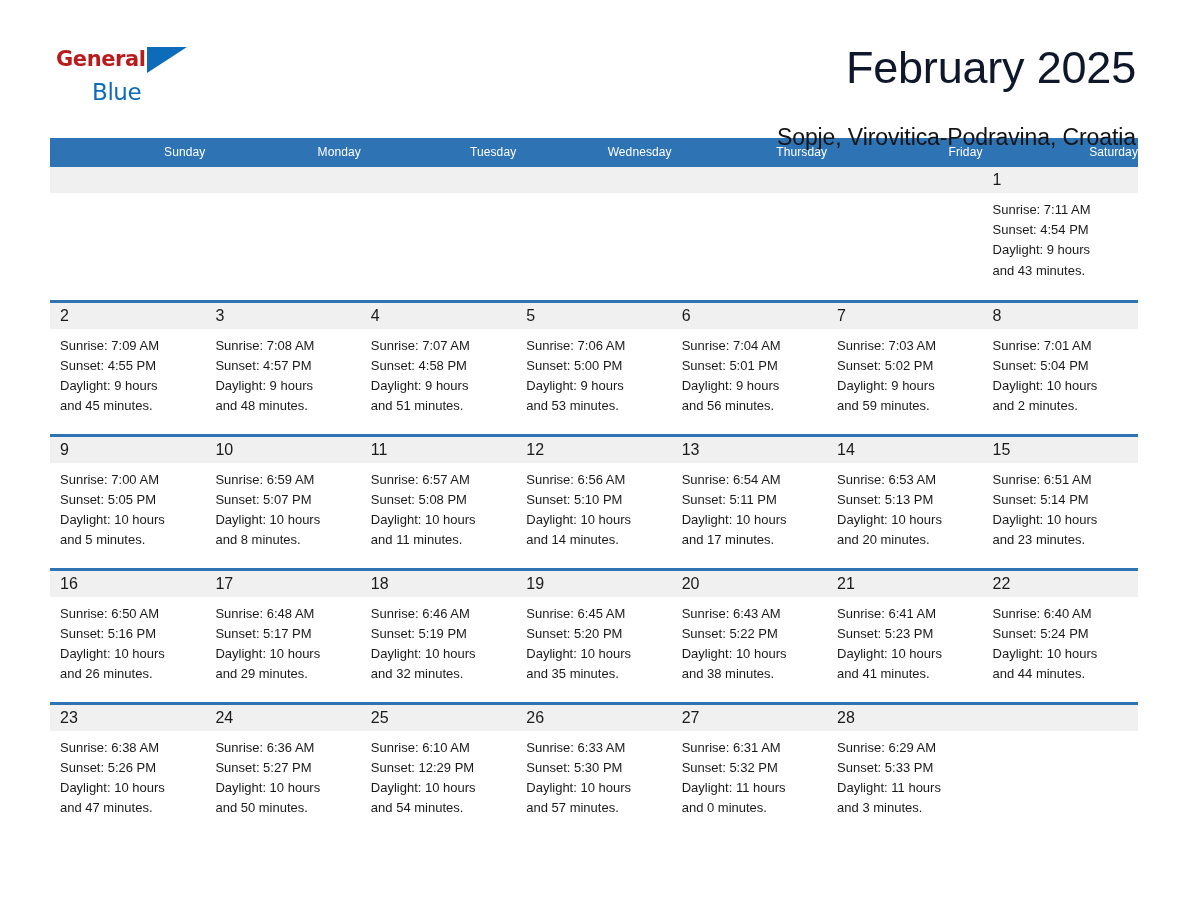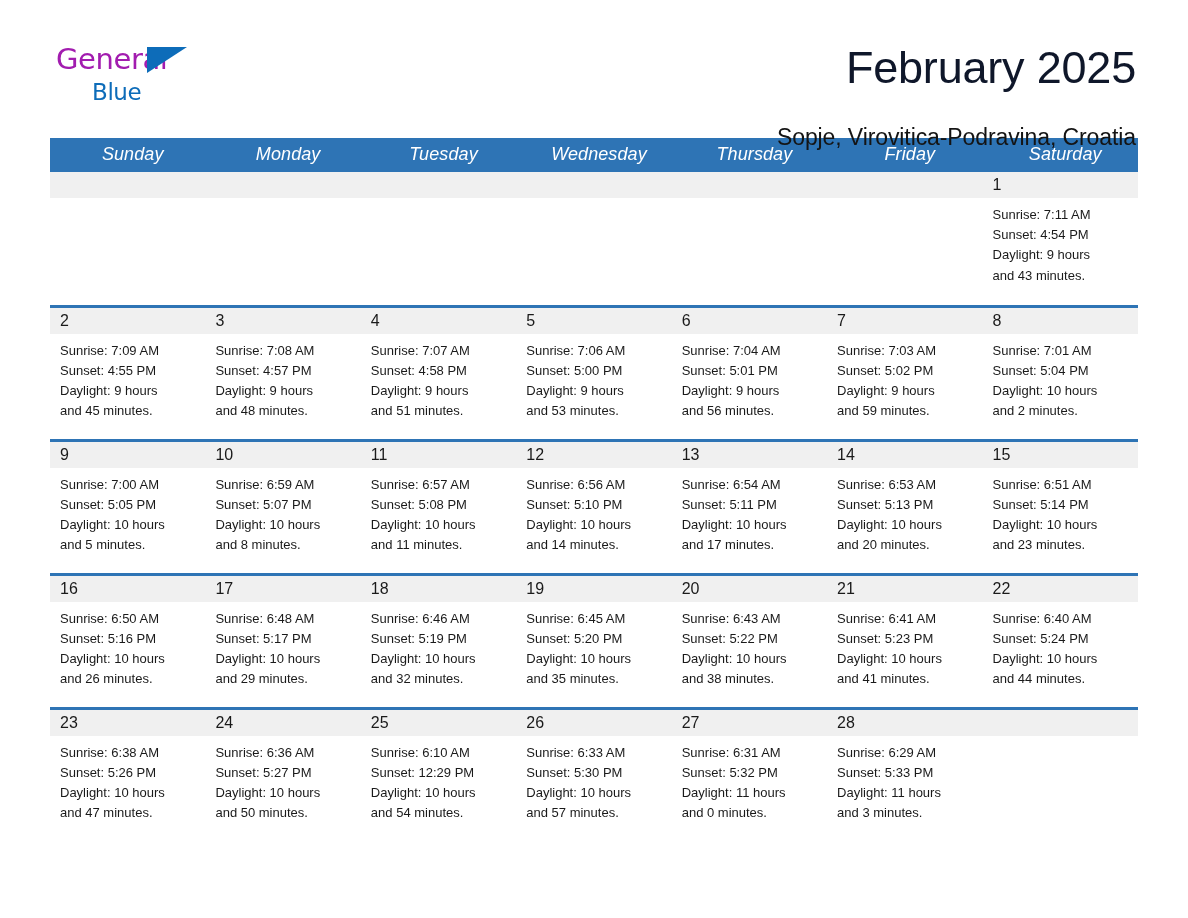--- a/index.html
+++ b/index.html
@@ -31,26 +31,26 @@
     height: 78px;
   }
   .logo {
     position: relative;
     width: 150px;
     height: 70px;
     flex: 0 0 auto;
     padding-left: 6px;
   }
   .logo-general {
-    font-size: 29px;
+    font-size: 21px;
     line-height: 34px;
     letter-spacing: -0.4px;
-    color: #a21caf;
+    color: #b91c1c;
     font-family: "DejaVu Sans", sans-serif;
-    font-weight: 400;
+    font-weight: 700;
   }
   .logo-blue {
     font-size: 23px;
     line-height: 32px;
     letter-spacing: -0.4px;
     color: #0d6cb9;
     font-family: "DejaVu Sans", sans-serif;
     font-weight: 400;
     margin-left: 36px;
     display: block;
@@ -88,27 +88,26 @@
   
   .calendar {
     margin-top: 18px;
     width: 1088px;
     border-collapse: collapse;
     table-layout: fixed;
   }
   .calendar th {
     background: #2e74b5;
     color: #ffffff;
-    font-size: 18px;
+    font-size: 12px;
     font-weight: 400;
-    text-align: center;
+    text-align: right;
     padding: 6px 0 7px 10px;
     height: 16px;
     letter-spacing: 0.1px;
-    font-style: italic;
   }
   .week-row {
     height: 134px;
   }
   .daycell {
     vertical-align: top;
     padding: 0;
     border-top: 3px solid #2e74b5;
     background: #ffffff;
   }

